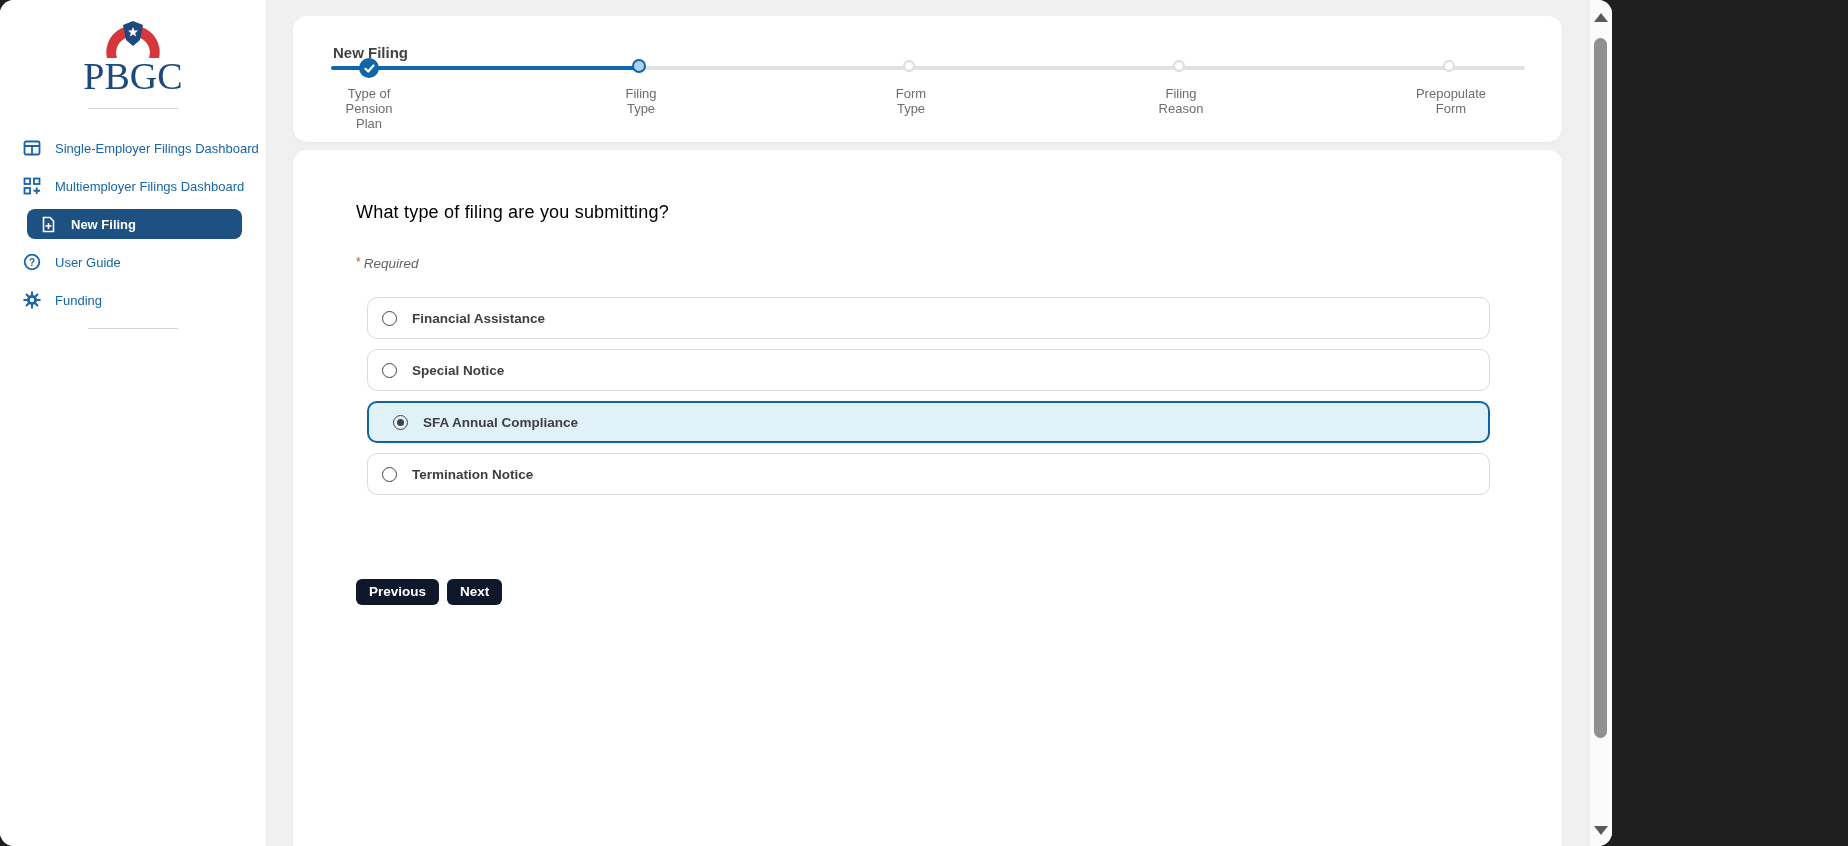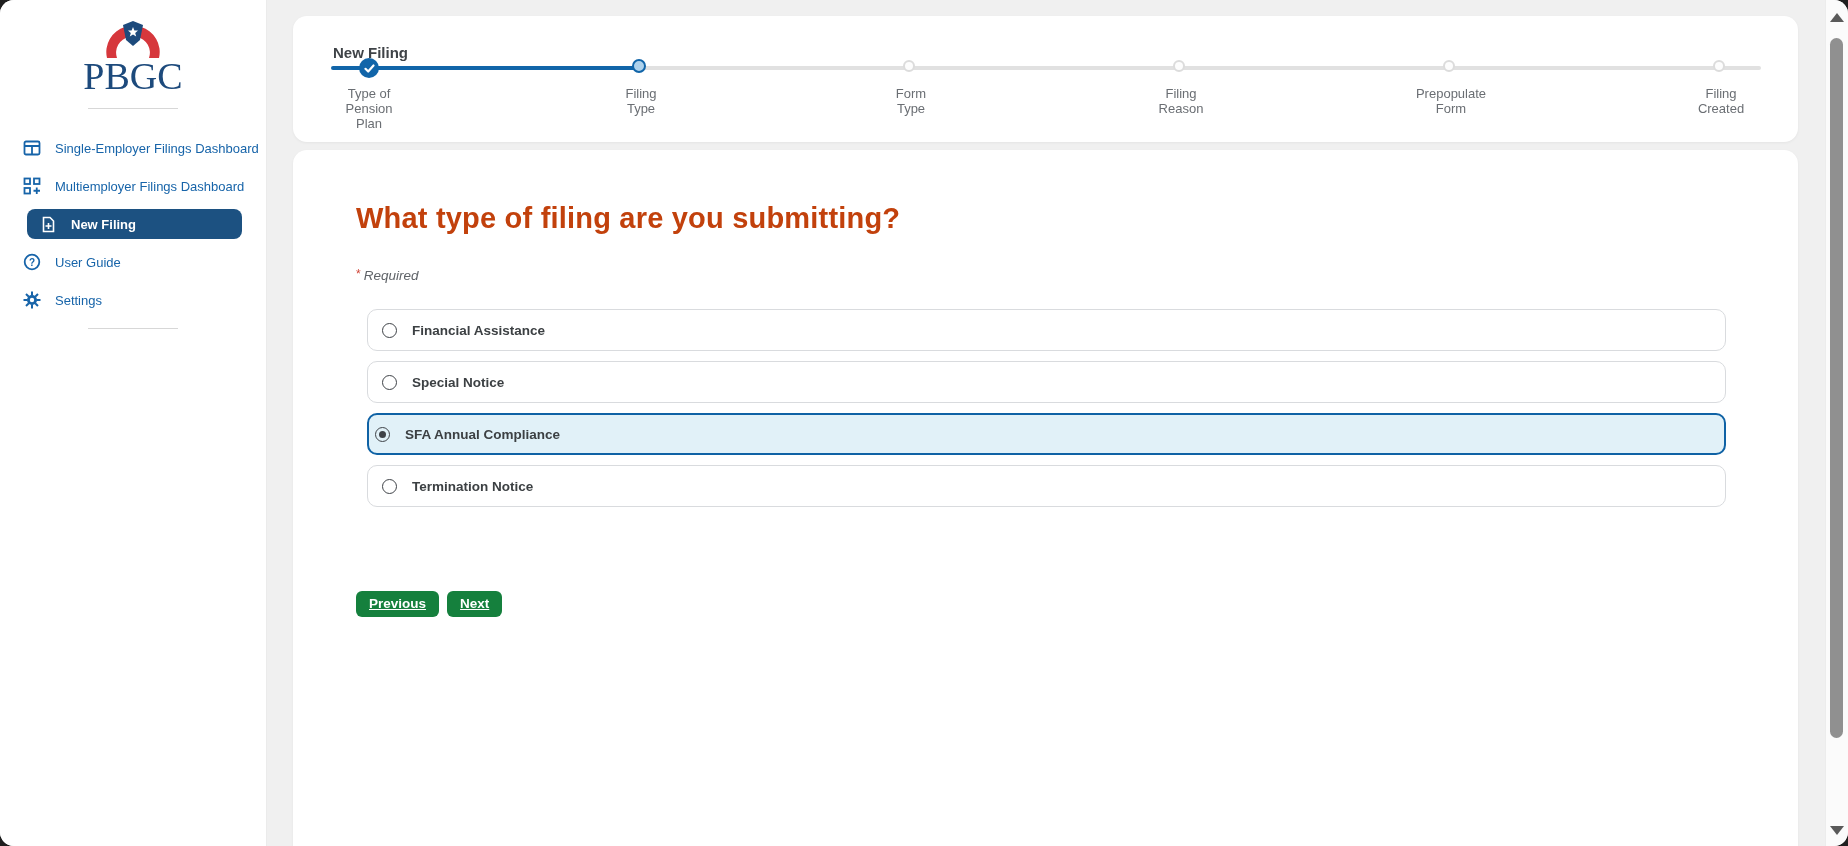--- a/index.html
+++ b/index.html
@@ -1,17 +1,17 @@
 <!DOCTYPE html>
 <html><head>
 <meta charset="utf-8">
 <style>
   * { margin:0; padding:0; box-sizing:border-box; }
   html,body { width:1848px; height:846px; background:#1f1f1f; font-family:"Liberation Sans", sans-serif; }
-  .window { position:absolute; left:0; top:0; width:1848px; height:846px;
+  .window { position:absolute; left:0; top:0; width:1612px; height:846px;
             background:#f0f0f0; border-radius:14px; overflow:hidden; }
 
   
   .sidebar { position:absolute; left:0; top:0; bottom:0; width:267px; background:#ffffff;
              border-right:1px solid #ebebeb; }
   .logo-wrap { width:100%; text-align:center; padding-top:20px; }
   .logo-mark { display:block; margin:0 auto; }
   .logo-text { font-family:"Liberation Serif", serif; font-size:38px; color:#1d4a7c;
                line-height:0.85; letter-spacing:0px; }
   .logo-divider { width:90px; height:1px; background:#d7d7d7; margin:16px auto 0; }
@@ -40,38 +40,38 @@
   .step.complete .dot { width:20px; height:20px; left:-10px; top:-2px; background:#1165a9;
                         display:flex; align-items:center; justify-content:center; }
   .step.current .dot { width:14px; height:14px; left:-9px; top:-1px; background:#aed2ec; border:2px solid #1165a9; }
   .step.pending .dot { width:12px; height:12px; left:-8px; top:0px; background:#fdfdfd; border:2px solid #dcdcdc; }
   .step .steplabel { position:absolute; top:26px; left:-60px; width:120px; text-align:center;
                      font-size:13px; line-height:15px; color:#6a6e73; white-space:pre-line; }
 
   .main-card { position:absolute; left:25px; right:27px; top:150px; bottom:-20px;
                background:#fff; border-radius:14px; box-shadow:0 1px 3px rgba(0,0,0,.05);
                padding:52px 63px 0; }
-  .heading { font-size:29px; font-weight:bold; color:#c2410c; letter-spacing:.2px; }
+  .heading { font-size:18px; font-weight:normal; color:#000000; letter-spacing:.2px; }
   .required { margin-top:32px; font-size:13.5px; color:#5f6368; }
   .required .star { color:#d04437; font-style:normal; font-size:12px; vertical-align:2px; margin-right:3px; }
   .required .req-txt { font-style:italic; }
 
   .options { margin-top:26px; }
   .option { margin:0 9px 10px 11px; height:42px; border:1px solid #d9dbde; border-radius:10px;
             background:#fff; display:flex; align-items:center; padding-left:14px; cursor:pointer;text-align:right; }
   .option .radio { width:15px; height:15px; border:1.8px solid #3f4348; border-radius:50%;
                    margin-right:15px; flex:0 0 15px; display:flex; align-items:center; justify-content:center; }
   .option .olabel { font-size:13.5px; font-weight:bold; color:#3c4043; }
-  .option.selected { background:#e1f1f8; border:2px solid #0f62a5; padding-left:6px; }
+  .option.selected { background:#e1f1f8; border:2px solid #0f62a5; padding-left:24px; }
   .option.selected .radio .dot-inner { width:7px; height:7px; border-radius:50%; background:#3f4348; }
 
   .btn-row { margin-top:84px; display:flex; gap:8px; }
-  .btn { background:#15803d; color:#fff; font-size:13.5px; font-weight:bold; border:none;
+  .btn { background:#0f172a; color:#fff; font-size:13.5px; font-weight:bold; border:none;
          border-radius:6px; padding:0 13px; height:26px; line-height:26px; cursor:pointer;
-         font-family:"Liberation Sans", sans-serif;text-decoration:underline; }
+         font-family:"Liberation Sans", sans-serif; }
 
   
   .scrollbar { position:absolute; right:0; top:0; bottom:0; width:23px; background:#fbfbfb;
                border-left:1px solid #ececec; }
   .sb-up { position:absolute; top:13px; left:4px; width:0; height:0;
            border-left:7px solid transparent; border-right:7px solid transparent;
            border-bottom:9px solid #5a5a5a; }
   .sb-thumb { position:absolute; top:38px; left:4px; width:13px; height:700px;
               background:#909090; border-radius:7px; }
   .sb-down { position:absolute; bottom:11px; left:4px; width:0; height:0;
@@ -151,21 +151,21 @@
               <rect x="13.5" y="8" width="4" height="2"></rect>
               <rect x="8" y="0.5" width="2" height="4" transform="rotate(45 9 9)"></rect>
               <rect x="8" y="13.5" width="2" height="4" transform="rotate(45 9 9)"></rect>
               <rect x="8" y="0.5" width="2" height="4" transform="rotate(-45 9 9)"></rect>
               <rect x="8" y="13.5" width="2" height="4" transform="rotate(-45 9 9)"></rect>
             </g>
             <circle cx="9" cy="9" r="5" fill="#1764a9"></circle>
             <circle cx="9" cy="9" r="2.2" fill="#ffffff"></circle>
           </svg>
         </span>
-        <span class="lbl">Settings</span>
+        <span class="lbl">Funding</span>
       </div>
 
       <div class="nav-divider"></div>
 
     </div>
   </div>
 
   <div class="content">
 
     <div class="stepper-card">

